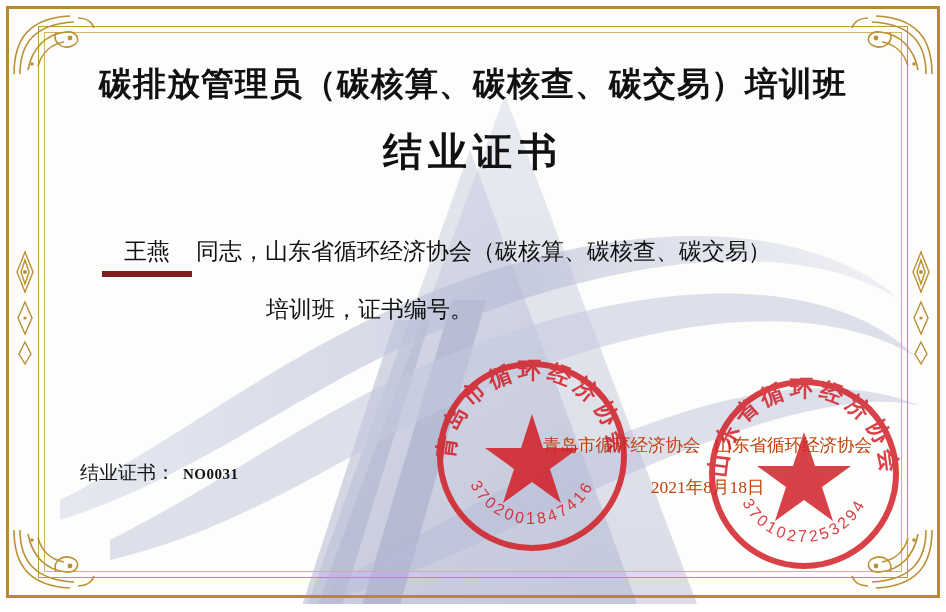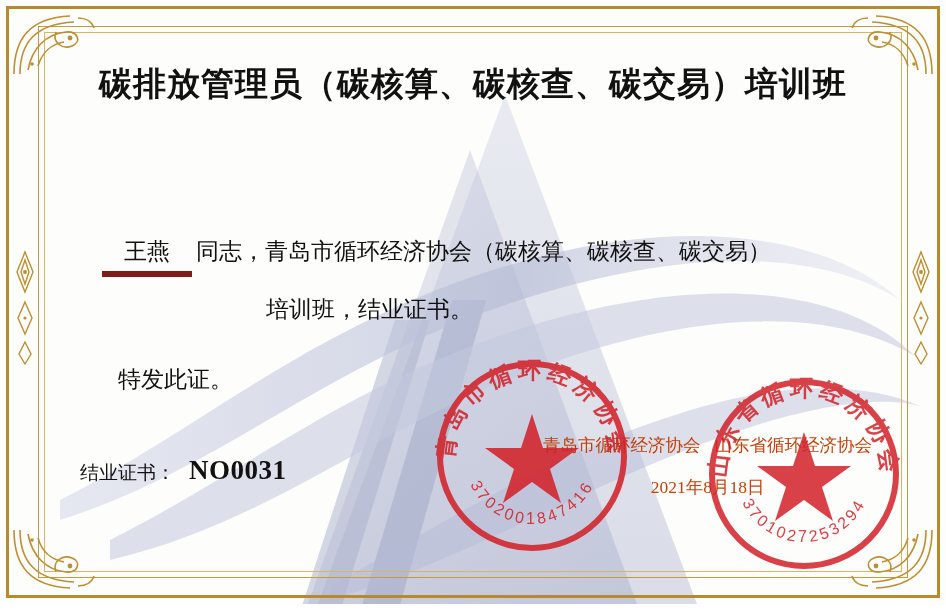--- a/index.html
+++ b/index.html
@@ -137,23 +137,23 @@
   .cert-no {
     position: absolute;
     left: 20px;
     bottom: 78px;
     font-size: 19px;
     color: #111;
     white-space: nowrap;
   }
   .cert-no .no-value {
     font-weight: bold;
-    font-size: 27px;
+    font-size: 15px;
     letter-spacing: 0.5px;
-    margin-left: 14px;
+    margin-left: 8px;
   }
 
   .signers {
     position: absolute;
     right: 14px;
     bottom: 62px;
     text-align: center;
     font-size: 17.5px;
     color: #c2410c;
     line-height: 30px;
@@ -314,27 +314,27 @@
         <circle cx="13" cy="26" r="2"></circle>
         <circle cx="13" cy="72" r="1.6"></circle>
       </g>
     </svg>
   </div>
 
   <div class="content">
 
     <div class="title-main">碳排放管理员（碳核算、碳核查、碳交易）培训班</div>
 
+    <div class="title-sub">结业证书</div>
 
     <div class="body-block">
       <div class="line1">
-        <span class="name">王燕</span><span>同志，青岛市循环经济协会（碳核算、碳核查、碳交易）</span>
+        <span class="name">王燕</span><span>同志，山东省循环经济协会（碳核算、碳核查、碳交易）</span>
       </div>
-      <div class="line2">培训班，结业证书。</div>
-      <div class="line3">特发此证。</div>
+      <div class="line2">培训班，证书编号。</div>
     </div>
 
     <div class="cert-no">
       <span>结业证书：</span><span class="no-value">NO0031</span>
     </div>
 
     <div class="signers">
       <div class="orgs">
         <span>青岛市循环经济协会</span><span class="org-gap"></span><span>山东省循环经济协会</span>
       </div>

